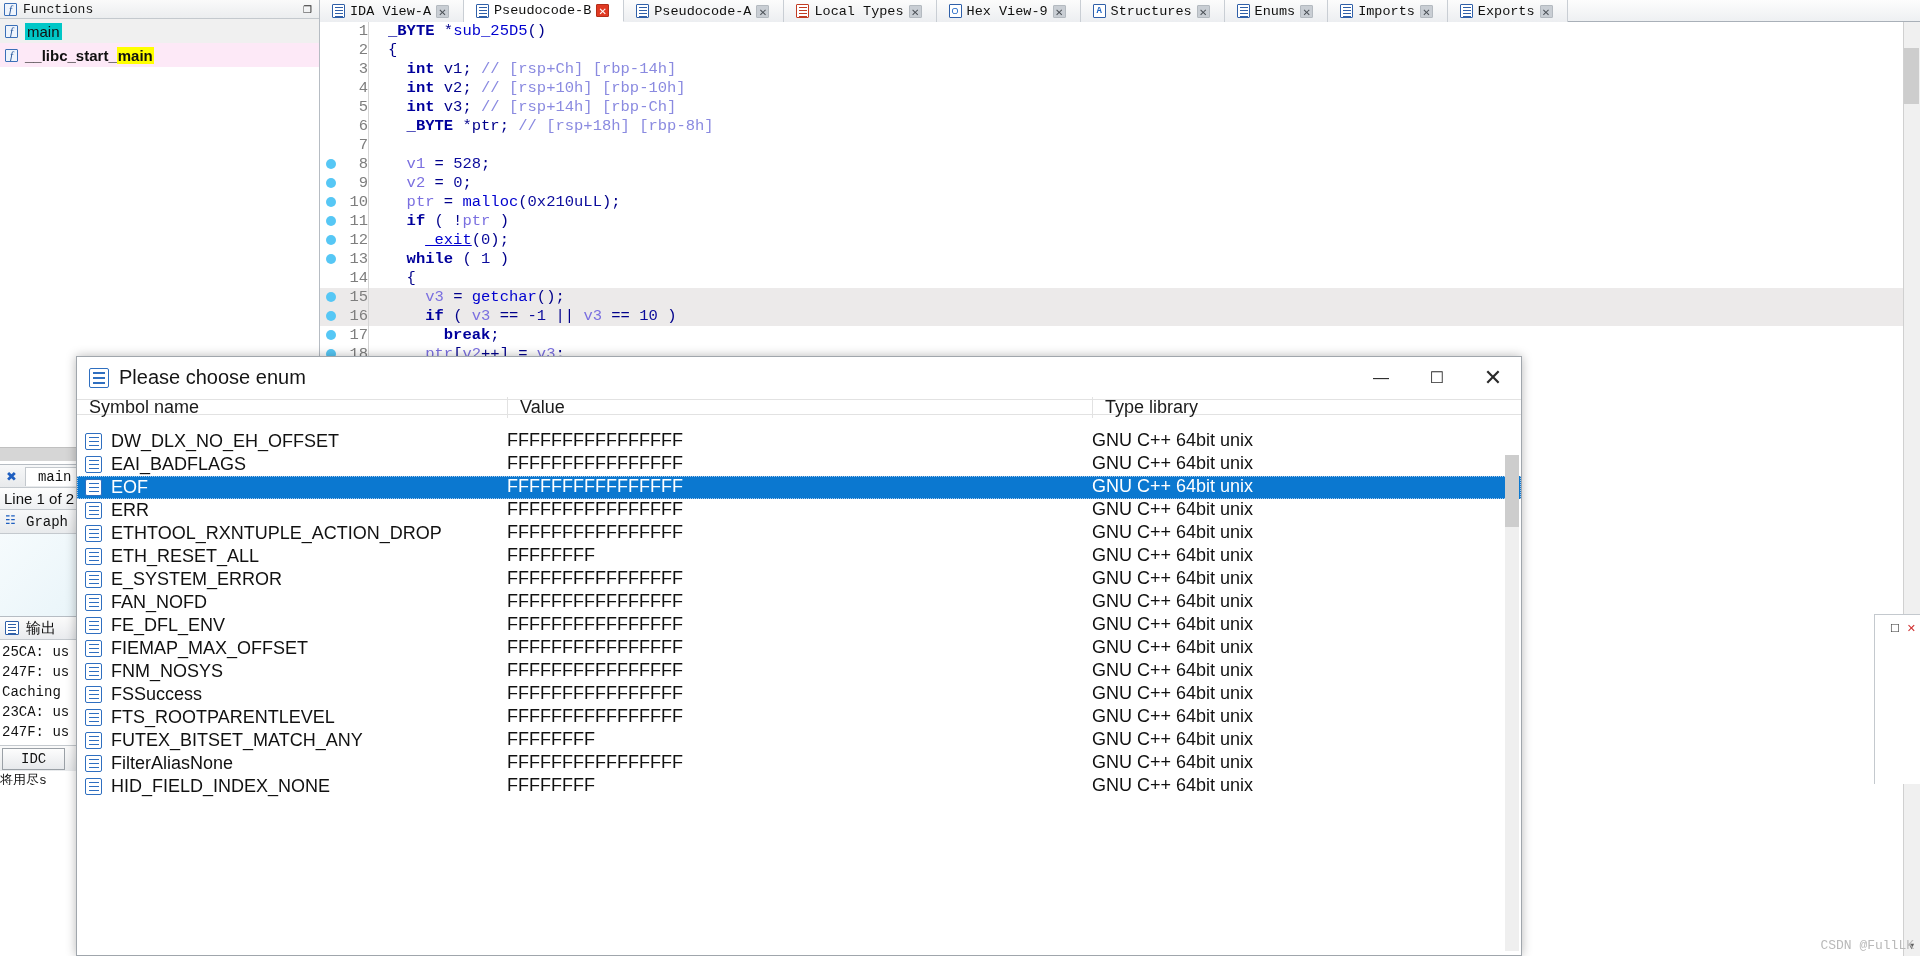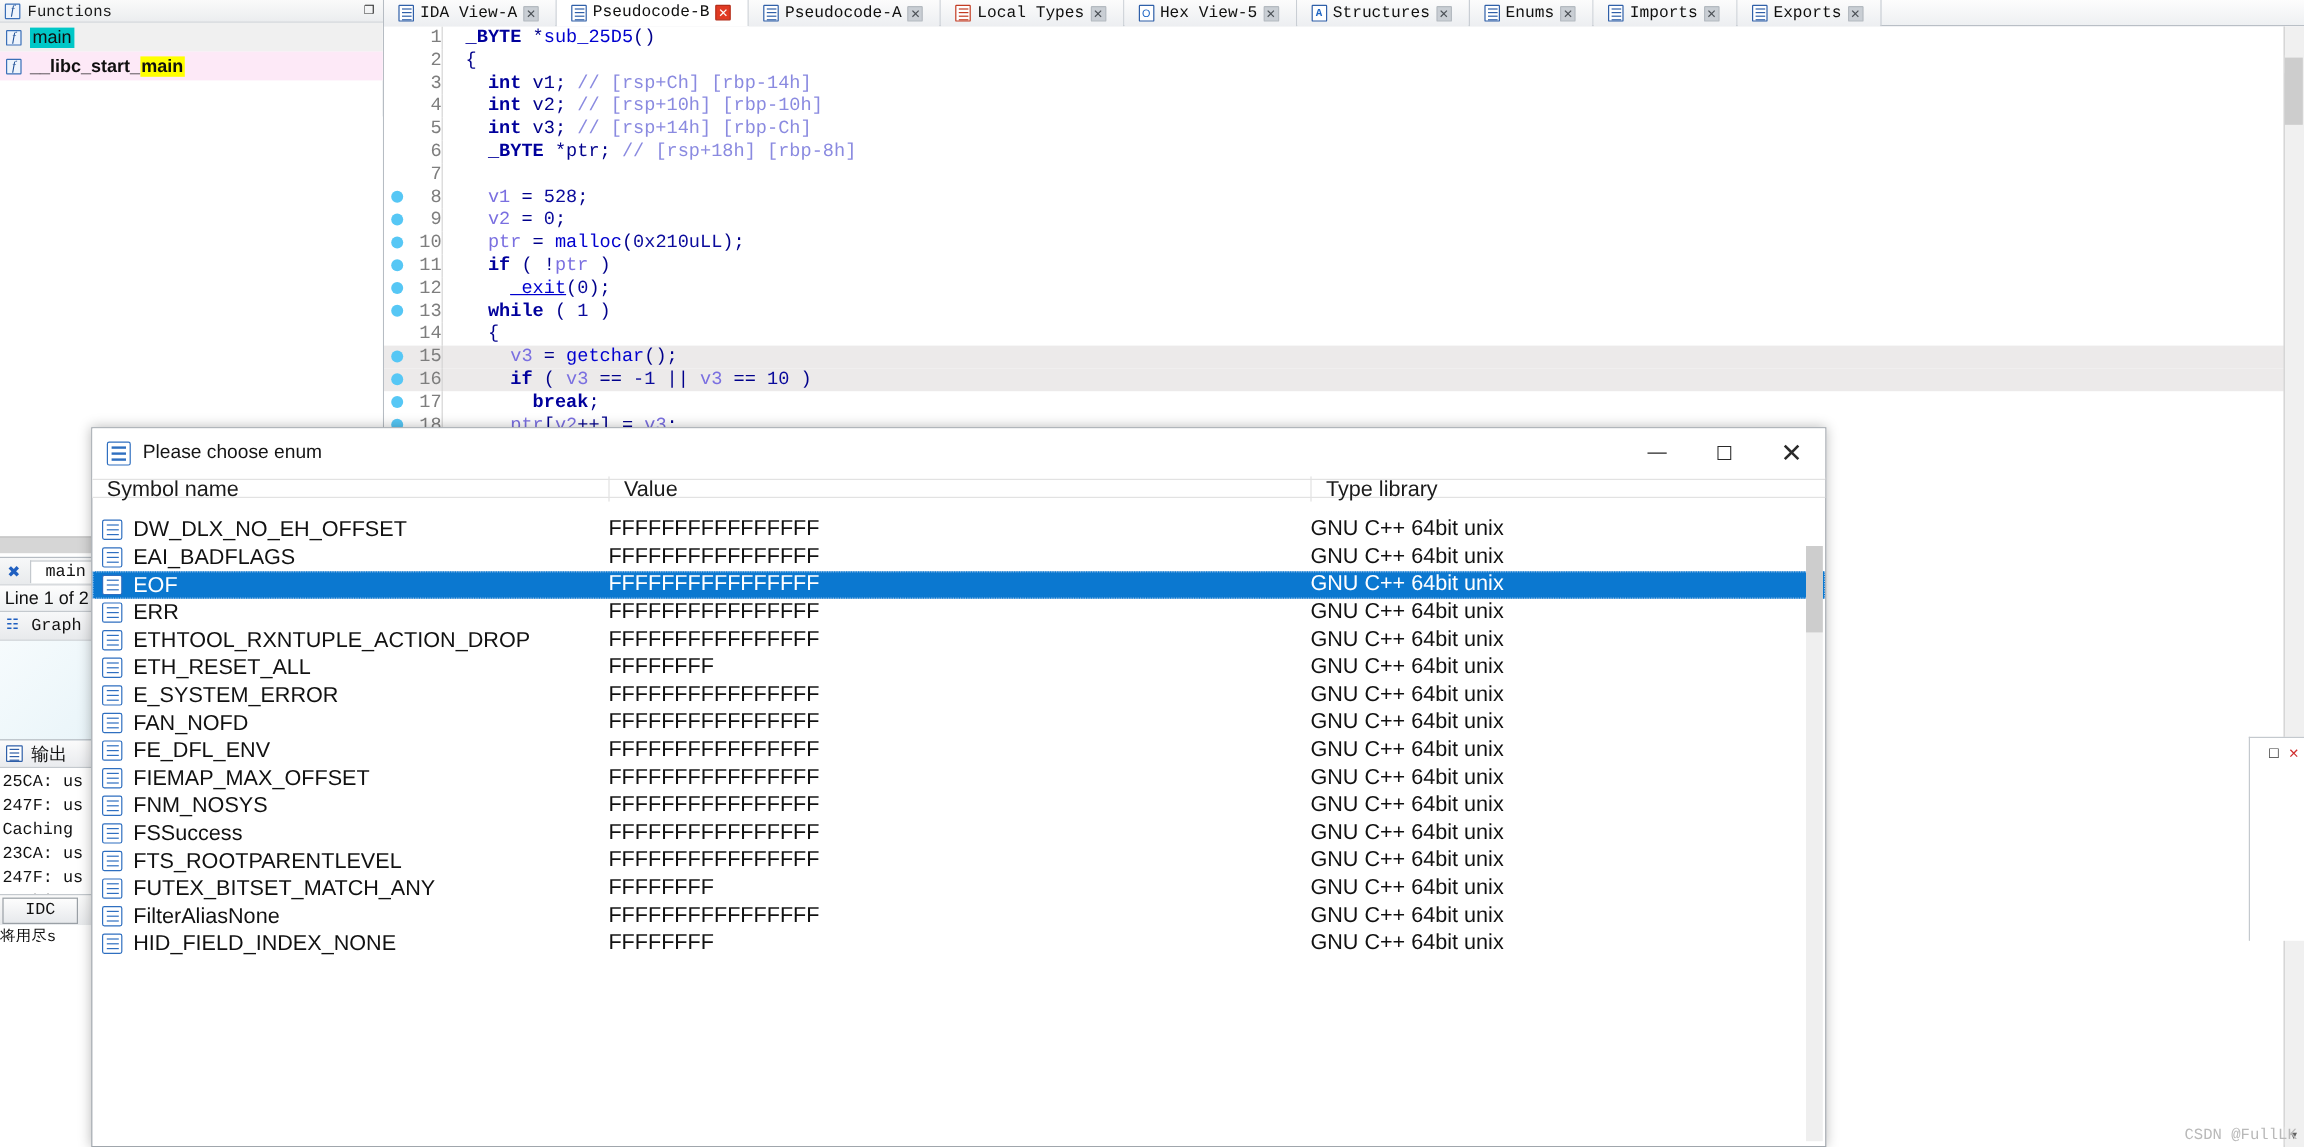--- a/index.html
+++ b/index.html
@@ -234,21 +234,21 @@
     padding-left:12px; border-bottom:1px solid #ffffff;
   }
   .dlgicon {
     width:20px;height:20px;border:1px solid #2f6fc0;background:#ffffff;position:relative;
     border-radius:2px; margin-right:10px;
   }
   .dlgicon::before{
     content:"";position:absolute;left:3px;top:3px;width:12px;height:2px;background:#2f6fc0;
     box-shadow:0 5px 0 #2f6fc0,0 10px 0 #2f6fc0;
   }
-  #dlgTitleText { font-size:16px; color:#151515; }
+  #dlgTitleText { font-size:20px; color:#151515; }
   #dlgWinBtns { margin-left:auto; display:flex; align-items:stretch; height:42px; }
   .dwb { width:56px; display:flex; align-items:center; justify-content:center; font-size:16px; color:#2a2a2a; }
   .dwb.close { font-size:22px; }
 
   #dlgHeaderRow {
     display:flex; height:16px; align-items:center;
     border-top:1px solid #e2e2e2; border-bottom:1px solid #e2e2e2;
     background:#ffffff;
   }
   .dhcell { font-size:18px; color:#1b1b1b; padding-left:12px; }
@@ -308,21 +308,21 @@
         <span class="tlabel">Pseudocode-A</span>
         <span class="tabclose">✕</span>
       </div>
       <div class="tab">
         <span class="tabicon red"></span>
         <span class="tlabel">Local Types</span>
         <span class="tabclose">✕</span>
       </div>
       <div class="tab">
         <span class="tabicon circ">O</span>
-        <span class="tlabel">Hex View-5</span>
+        <span class="tlabel">Hex View-9</span>
         <span class="tabclose">✕</span>
       </div>
       <div class="tab">
         <span class="tabicon letterA">A</span>
         <span class="tlabel">Structures</span>
         <span class="tabclose">✕</span>
       </div>
       <div class="tab">
         <span class="tabicon"></span>
         <span class="tlabel">Enums</span>

